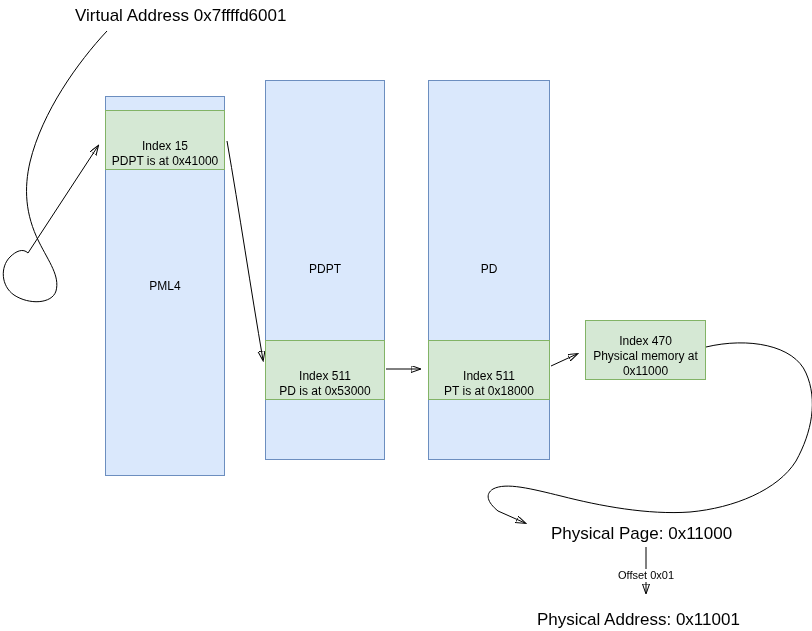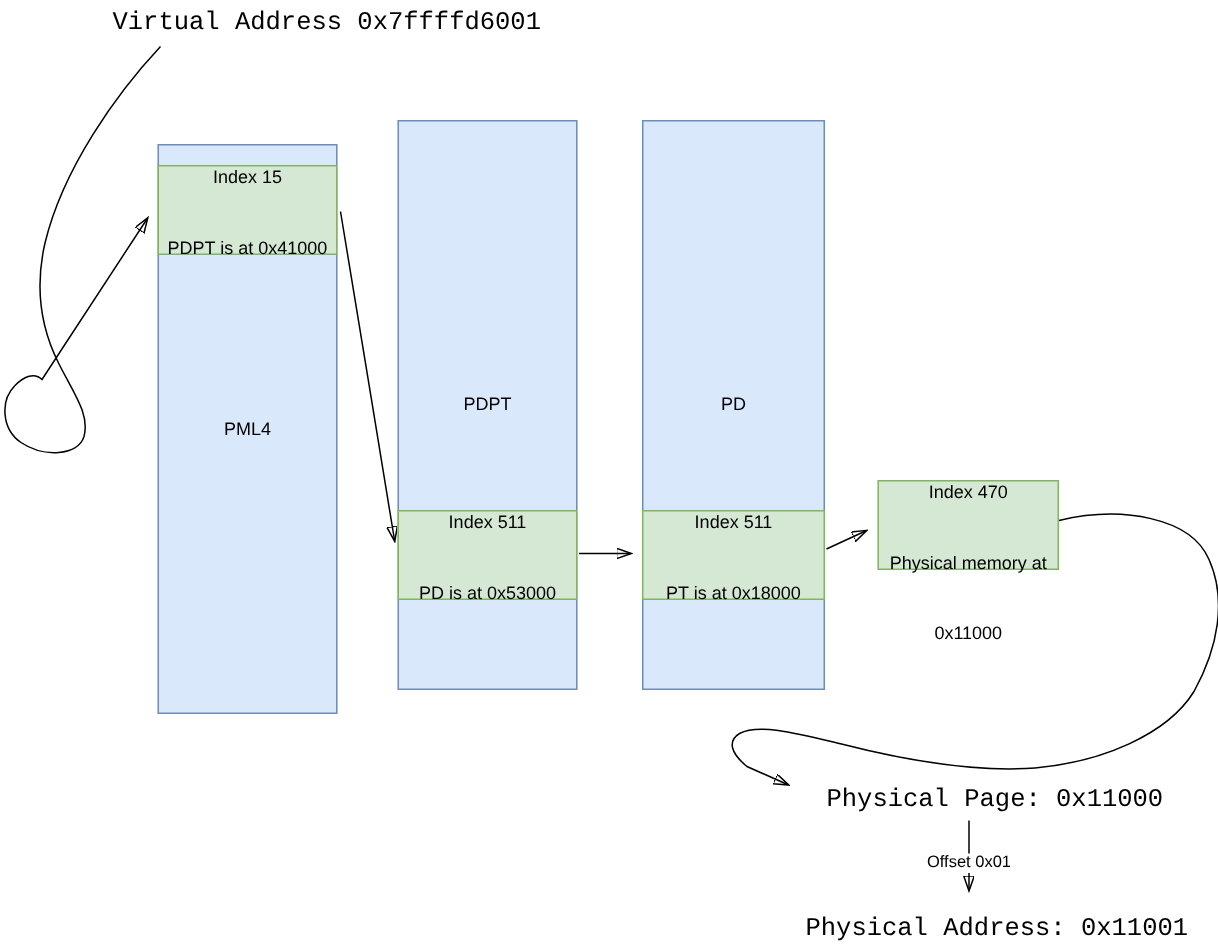--- a/index.html
+++ b/index.html
@@ -26,32 +26,30 @@
     line-height: 15px;
   }
   .entry {
     position: absolute;
     background: var(--entry-fill, #d5e8d4);
     border: 1px solid var(--entry-border, #82b366);
     box-sizing: border-box;
     display: flex;
     flex-direction: column;
     align-items: center;
-    justify-content: flex-start;
+    justify-content: flex-end;
     text-align: center;
     font-size: 12px;
     line-height: 15px;
-    gap: 32px;
   }
   .big-label {
     position: absolute;
     font-size: 17px;
     line-height: 20px;
     white-space: nowrap;
-    font-family: Liberation Mono, monospace;
   }
   .small-label {
     position: absolute;
     font-size: 11px;
     line-height: 13px;
     background: #ffffff;
     padding: 0 3px;
     transform: translateX(-50%);
     white-space: nowrap;
   }

